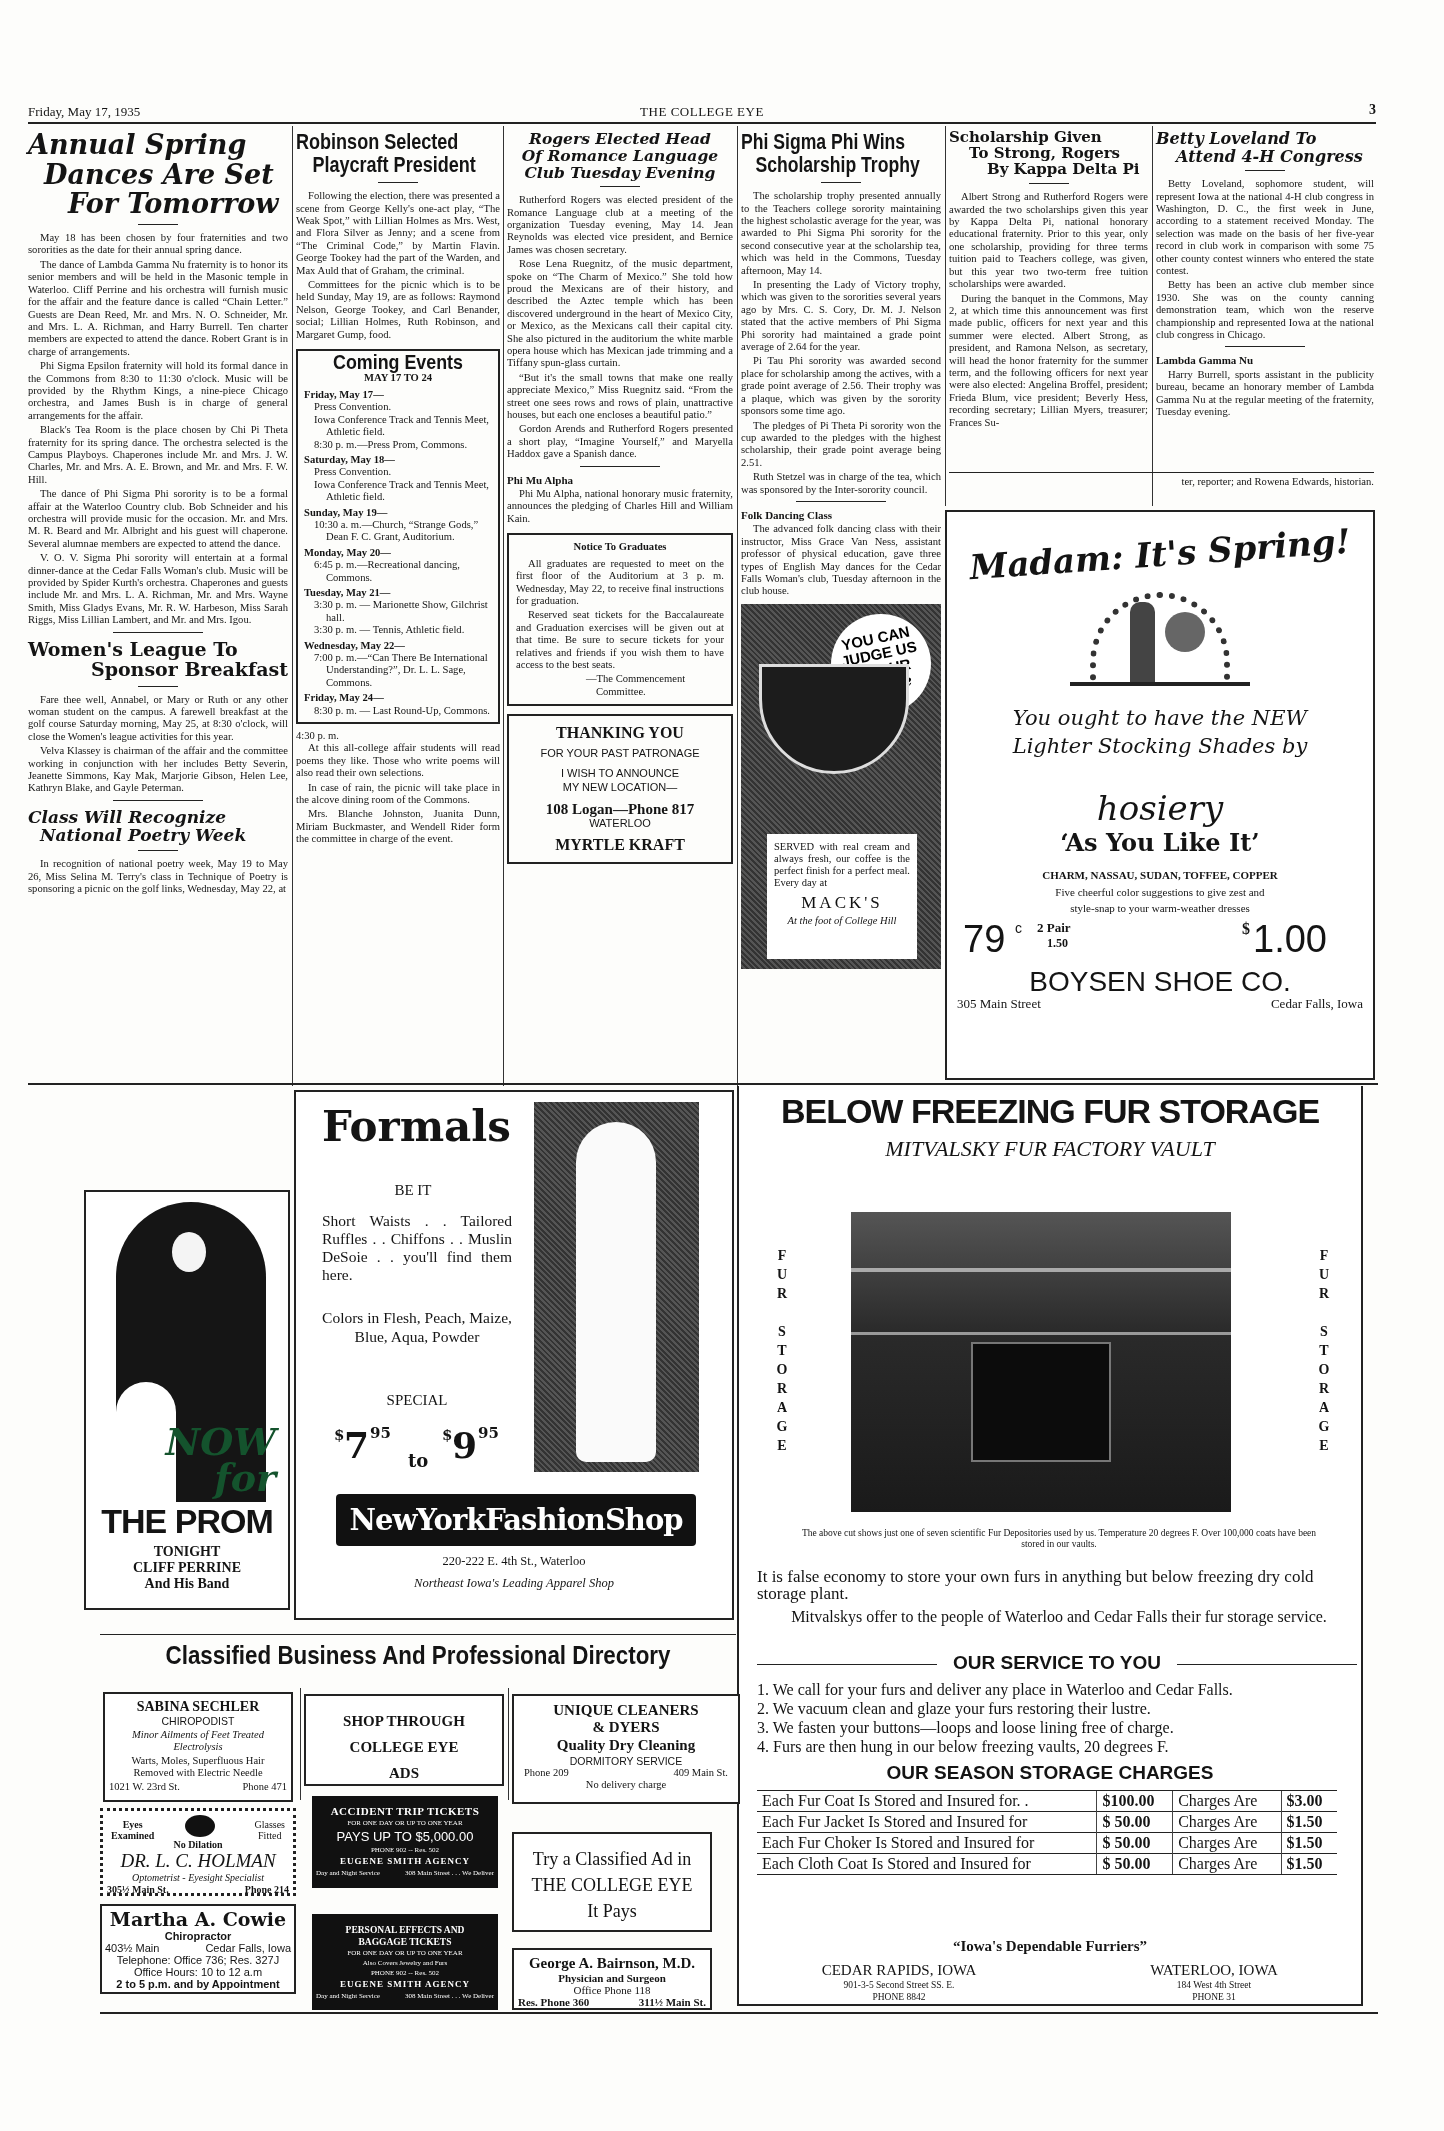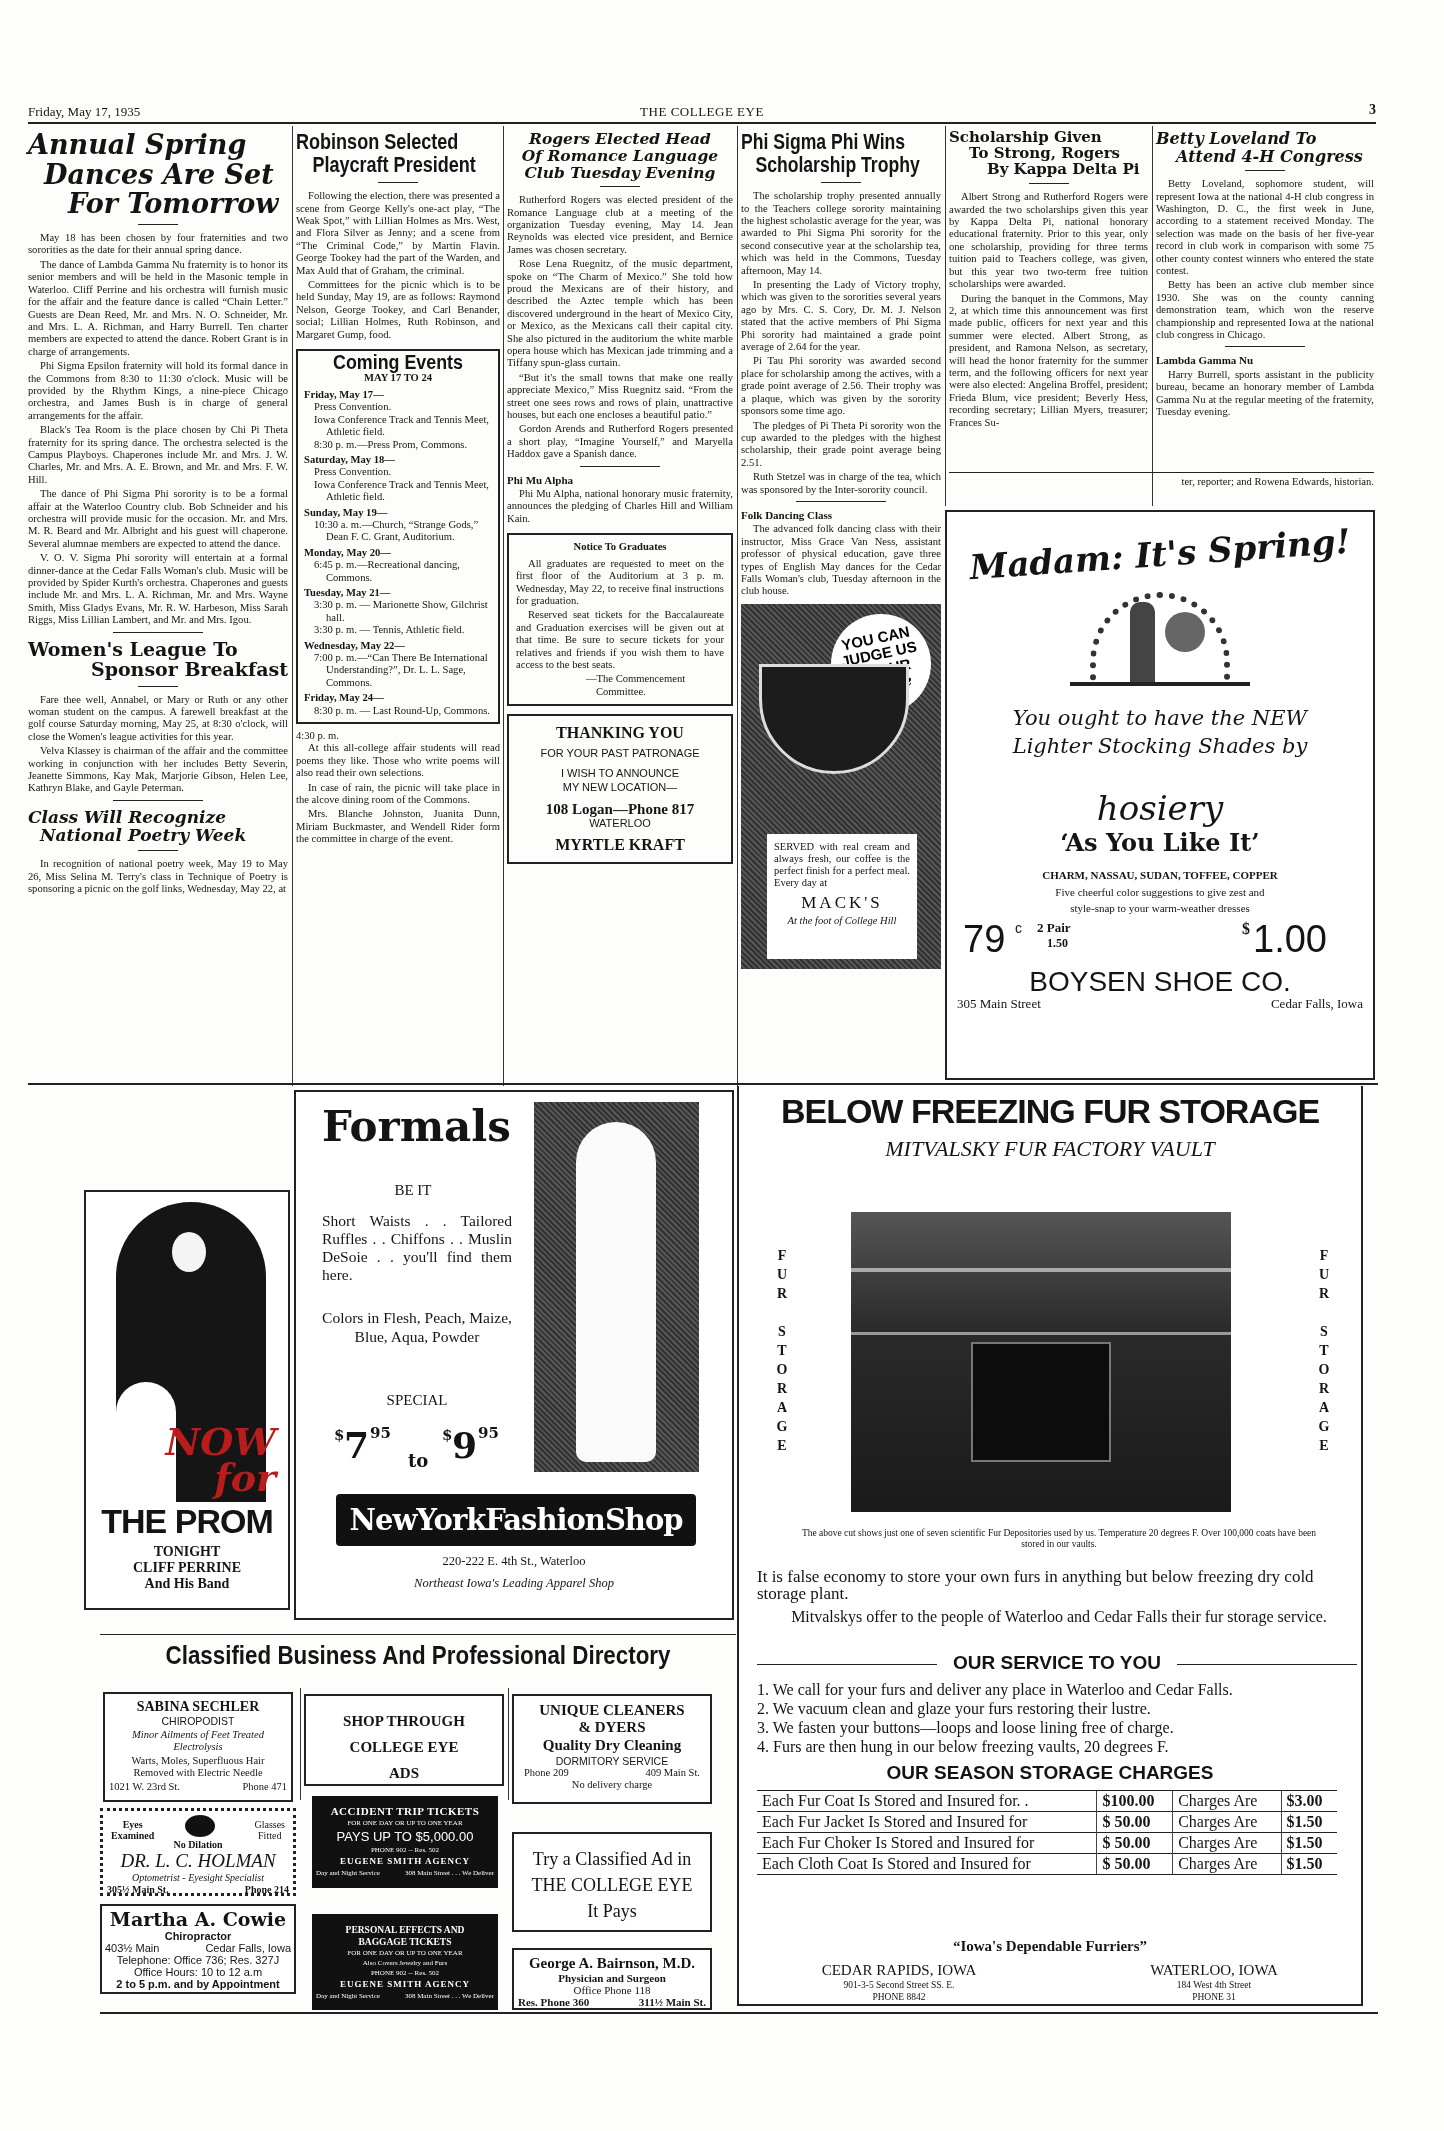--- a/index.html
+++ b/index.html
@@ -253,21 +253,21 @@
     <span style="position:absolute;right:0;">Cedar Falls, Iowa</span>
   </div>
 </div>
 
 <div class="hrule" style="left:28px;top:1083px;width:1350px;"></div>
 
 <div class="ad" style="left:84px;top:1190px;width:206px;height:420px;overflow:hidden;">
   <div style="position:absolute;left:30px;top:10px;width:150px;height:300px;background:#151515;border-radius:75px 75px 0 0;"></div>
   <div style="position:absolute;left:86px;top:40px;width:34px;height:40px;background:#f4f4f4;border-radius:50%;"></div>
   <div style="position:absolute;left:30px;top:190px;width:60px;height:120px;background:#fff;border-radius:40px 40px 0 0;"></div>
-  <div style="position:absolute;right:12px;top:232px;color:#b91c1c;font-family:'DejaVu Serif',serif;font-style:italic;font-weight:bold;font-size:38px;line-height:36px;text-align:right;">
+  <div style="position:absolute;right:12px;top:232px;color:#14532d;font-family:'DejaVu Serif',serif;font-style:italic;font-weight:bold;font-size:38px;line-height:36px;text-align:right;">
     <div>NOW</div>
     <div>for</div>
   </div>
   <div class="center" style="position:absolute;left:0;top:310px;width:100%;font-family:'Liberation Sans',sans-serif;font-weight:bold;font-size:34px;letter-spacing:-1px;">THE PROM</div>
   <div class="center" style="position:absolute;left:0;top:352px;width:100%;font-weight:bold;font-size:14px;line-height:16px;">
     <div>TONIGHT</div>
     <div>CLIFF PERRINE</div>
     <div>And His Band</div>
   </div>
 </div>
@@ -457,21 +457,21 @@
   <div>FOR ONE DAY OR UP TO ONE YEAR</div>
   <div>Also Covers Jewelry and Furs</div>
   <div>PHONE 902 -- Res. 502</div>
   <div style="font-weight:bold;font-size:9px;line-height:13px;letter-spacing:1px;">EUGENE SMITH AGENCY</div>
   <div style="display:flex;justify-content:space-between;padding:0 4px;">
       <span>Day and Night Service</span>
       <span>308 Main Street . . . We Deliver</span>
     </div>
 </div>
 
-<div class="ad center" style="left:512px;top:1694px;width:200px;height:110px;padding-top:6px;font-size:10.5px;line-height:12px;">
+<div class="ad center" style="left:512px;top:1694px;width:228px;height:110px;padding-top:6px;font-size:10.5px;line-height:12px;">
   <div style="font-weight:bold;font-size:15px;line-height:17px;">UNIQUE CLEANERS</div>
   <div style="font-weight:bold;font-size:15px;line-height:17px;">&amp; DYERS</div>
   <div style="font-weight:bold;font-size:15px;line-height:19px;">Quality Dry Cleaning</div>
   <div class="sans">DORMITORY SERVICE</div>
   <div style="display:flex;justify-content:space-between;padding:0 10px;">
       <span>Phone 209</span>
       <span>409 Main St.</span>
     </div>
   <div>No delivery charge</div>
 </div>

